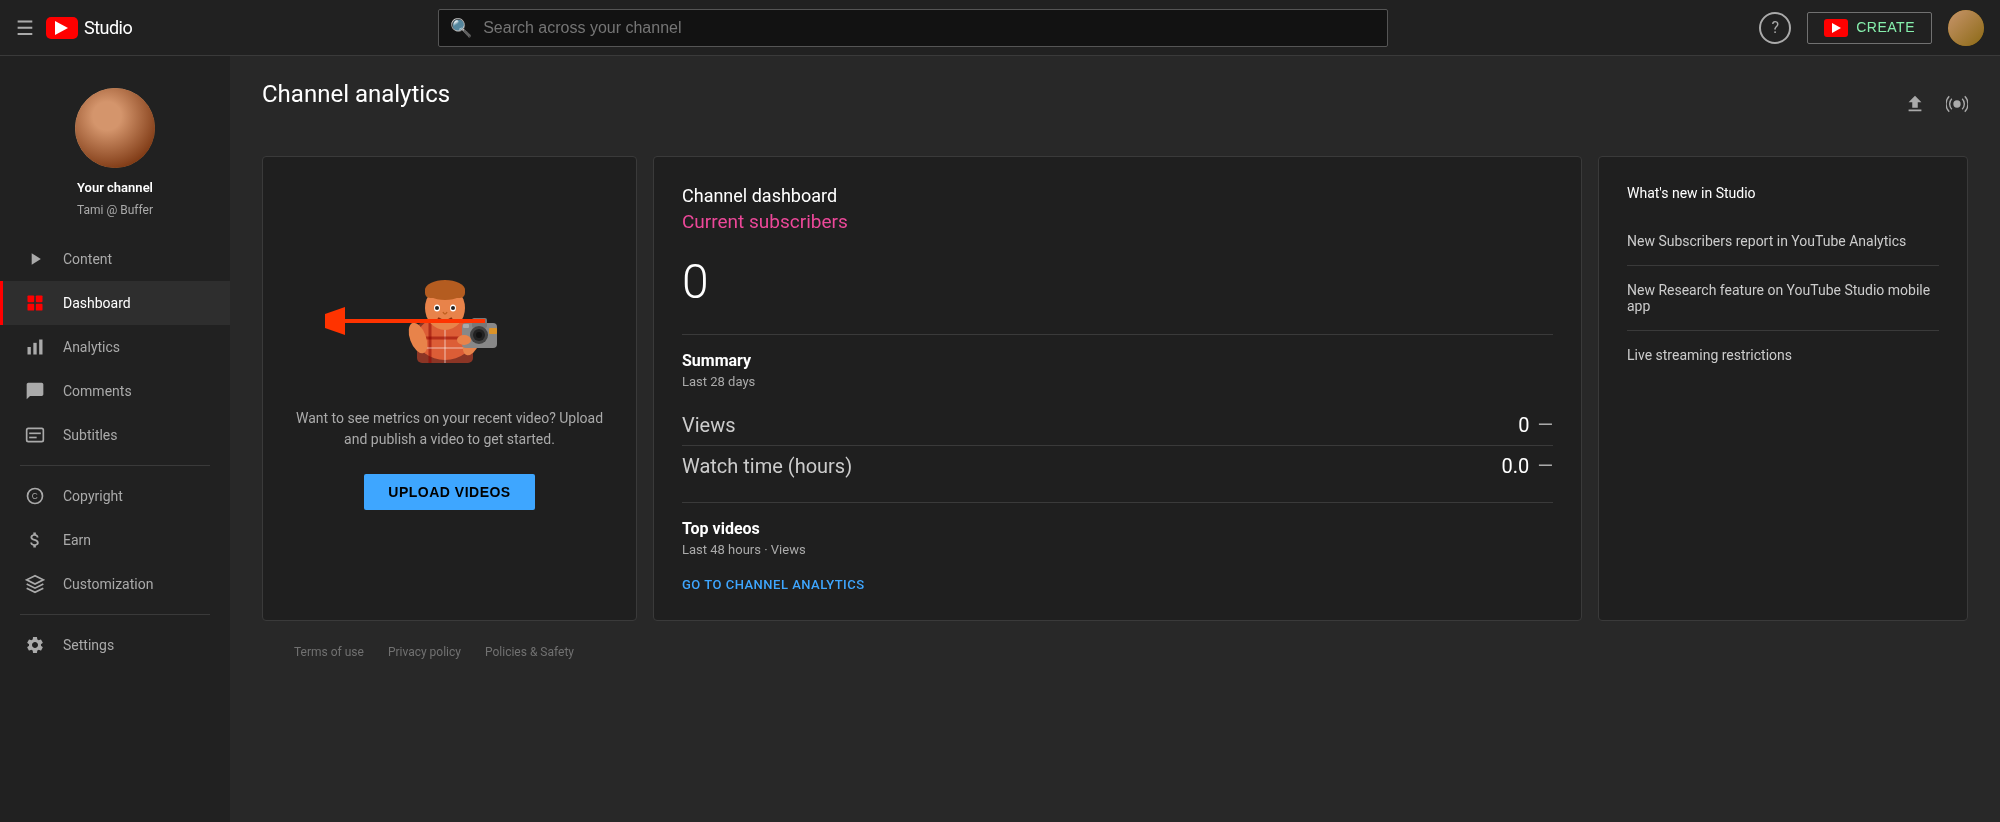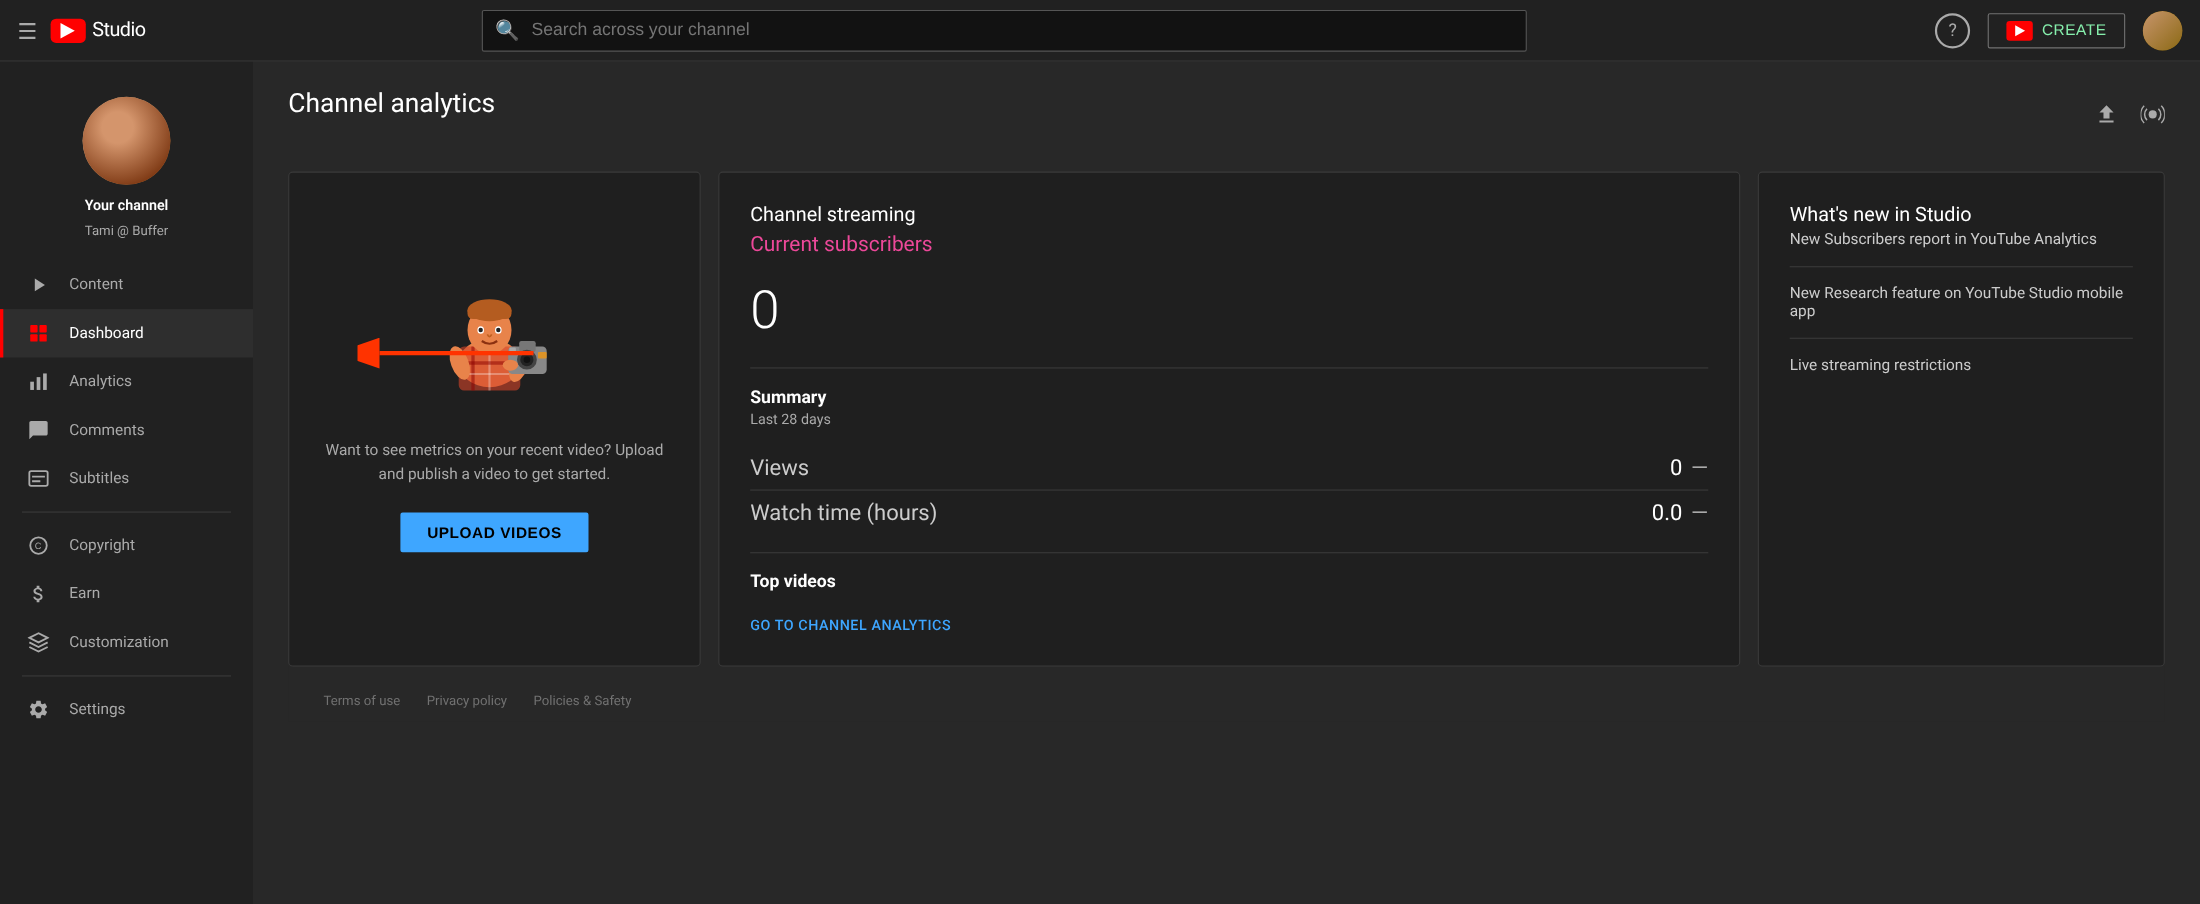--- a/index.html
+++ b/index.html
@@ -391,23 +391,23 @@
       margin-top: 20px;
       cursor: pointer;
       text-decoration: none;
     }
 
     
     .whats-new-card {
       padding: 28px;
     }
     .whats-new-title {
-      font-size: 18px;
+      font-size: 14px;
       font-weight: 400;
-      margin-bottom: 4px;
+      margin-bottom: 32px;
     }
     .news-item {
       padding: 16px 0;
       border-bottom: 1px solid #3a3a3a;
       font-size: 14px;
       color: #ccc;
       cursor: pointer;
     }
     .news-item:first-of-type {
       padding-top: 0;
@@ -665,21 +665,21 @@
             <rect x="99" y="60" width="8" height="6" rx="1" fill="#f90" opacity="0.7"></rect>
 
             <ellipse cx="74" cy="72" rx="7" ry="5" fill="#e8834a"></ellipse>
           </svg>
         </div>
         <p class="upload-desc">Want to see metrics on your recent video? Upload and publish a video to get started.</p>
         <button class="upload-btn">UPLOAD VIDEOS</button>
       </div>
 
       <div class="card analytics-card">
-        <h2 class="analytics-title">Channel streaming</h2>
+        <h2 class="analytics-title">Channel dashboard</h2>
         <p class="analytics-subtitle">Current subscribers</p>
         <div class="subscribers-count">0</div>
         <hr class="divider">
         <h3 class="summary-title">Summary</h3>
         <p class="summary-sub">Last 28 days</p>
 
         <div class="metric-row">
           <span>Views</span>
           <div class="metric-value">
             <span>0</span>
@@ -690,20 +690,21 @@
           <span>Watch time (hours)</span>
           <div class="metric-value">
             <span>0.0</span>
             <span class="metric-dash">—</span>
           </div>
         </div>
 
         <hr class="divider">
 
         <h3 class="top-videos-title">Top videos</h3>
+        <p class="top-videos-sub">Last 48 hours · Views</p>
 
         <a class="go-analytics-link">GO TO CHANNEL ANALYTICS</a>
       </div>
 
       <div class="card whats-new-card">
         <h2 class="whats-new-title">What's new in Studio</h2>
         <div class="news-item">
           <span>New Subscribers report in YouTube Analytics</span>
         </div>
         <div class="news-item">

